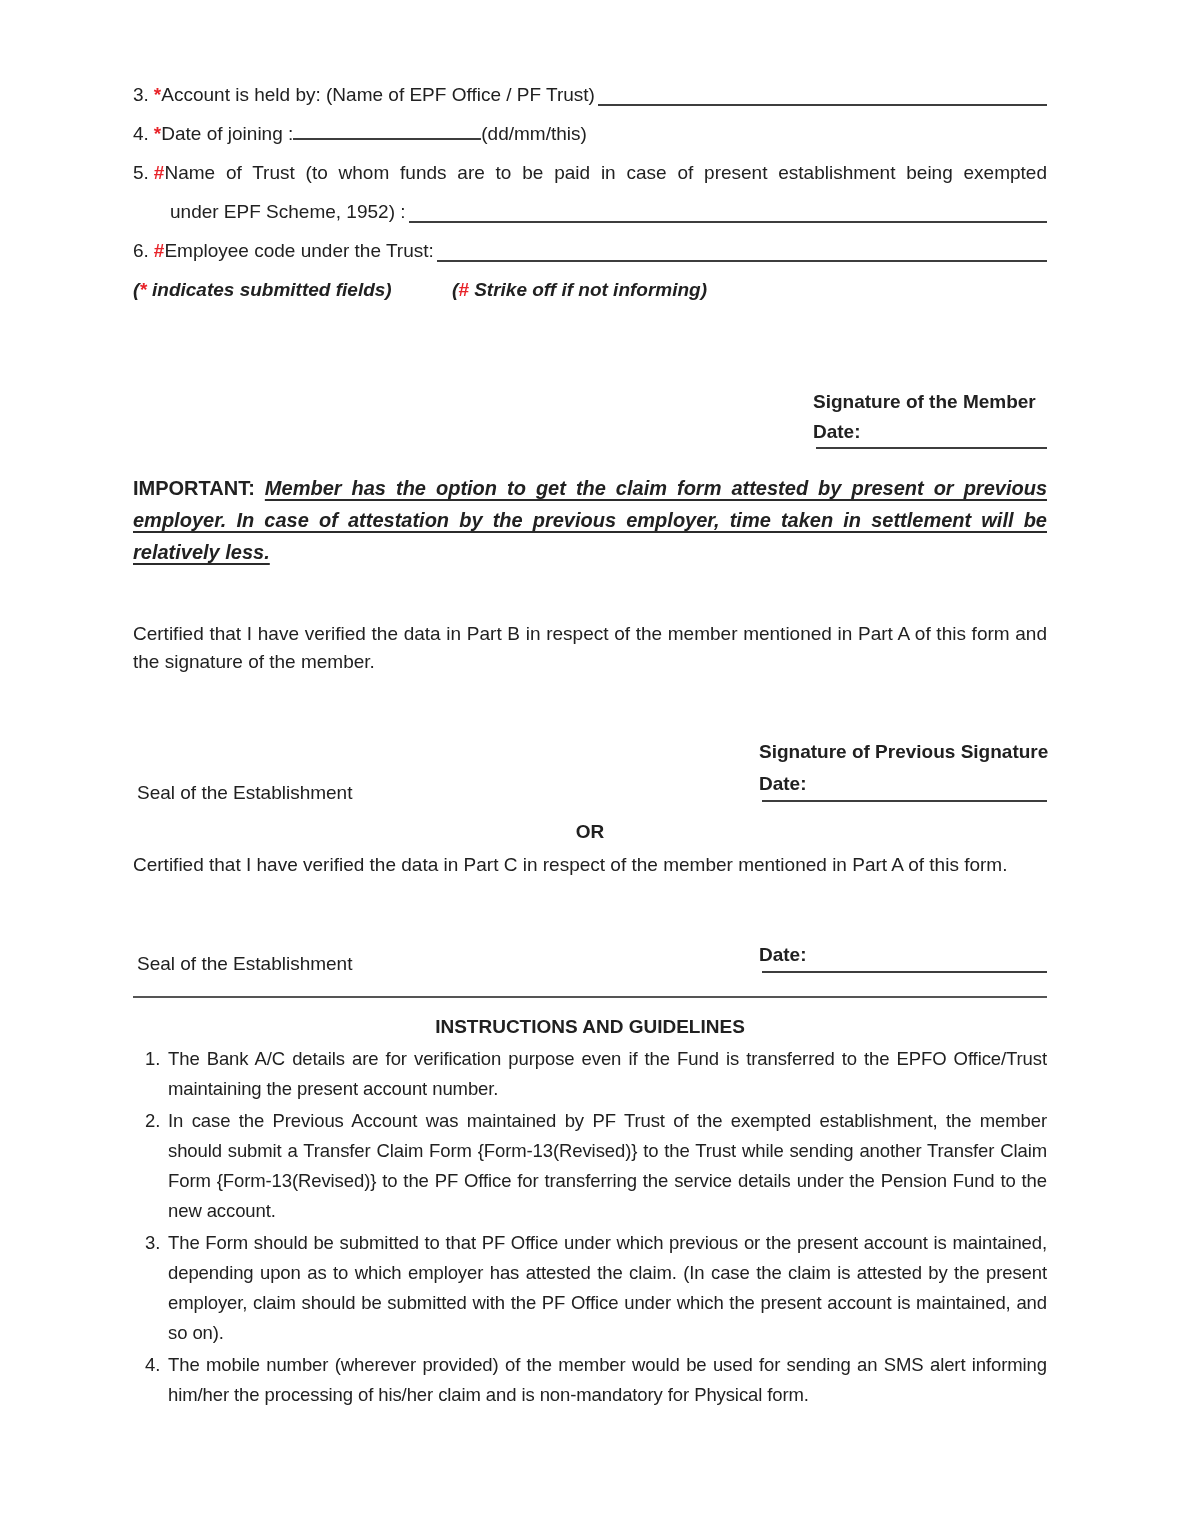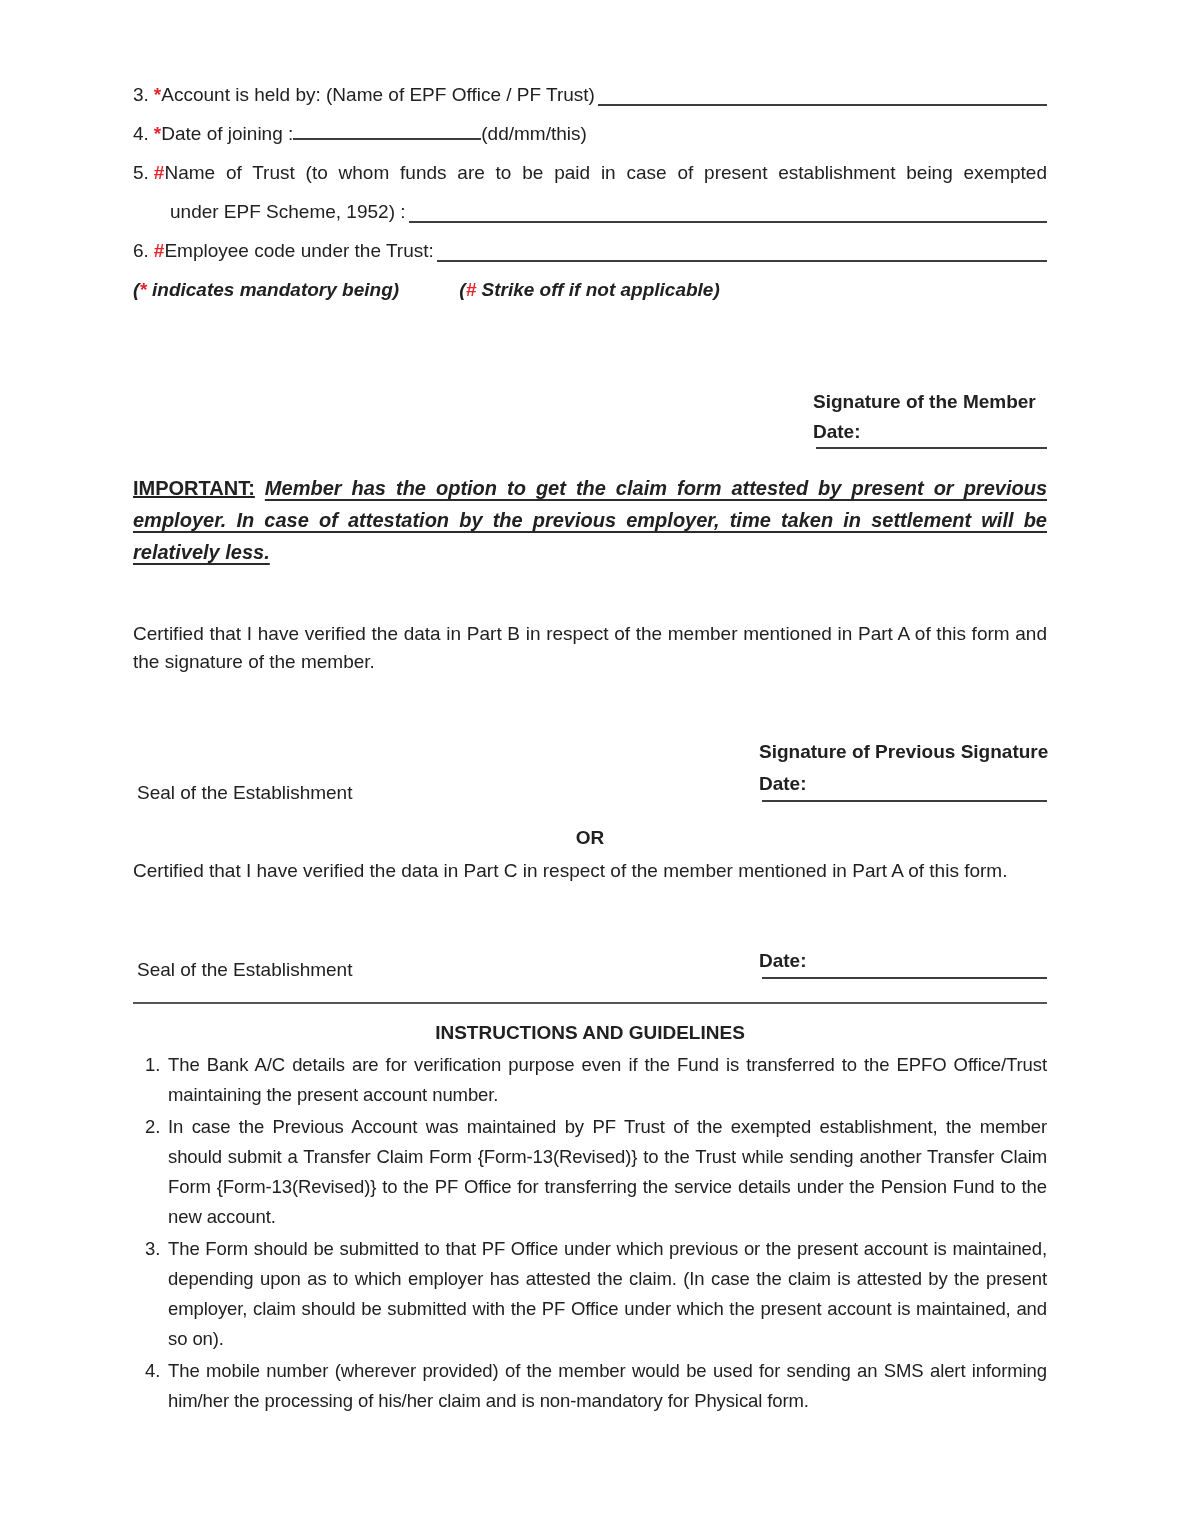--- a/index.html
+++ b/index.html
@@ -27,37 +27,37 @@
 
   .certify{font-weight:700;font-size:19px;line-height:28px;text-align:justify;margin-top:12px;}
 
   
   .sig-member{margin-top:78px;margin-left:auto;width:234px;font-weight:700;font-size:19px;line-height:30px;}
   .daterow{display:flex;align-items:stretch;flex-direction:column;}
   .daterow .fill{margin-bottom:7px;}
   .nowrap{white-space:nowrap;}
 
   .important{margin-top:16px;font-size:20px;line-height:32px;font-weight:700;text-align:justify;}
-  .important .imp-label{font-style:normal;text-decoration:underline;}
+  .important .imp-label{font-style:normal;}
   .important .imp-text{
     font-style:italic;
     text-decoration:underline;
     text-decoration-thickness:2px;
     text-underline-offset:4px;
     text-decoration-color:#2b2b2b;
   }
 
   .certpara{font-size:19px;line-height:28px;text-align:justify;margin-top:52px;}
   .certpara.c2{margin-top:4px;}
 
   .sigrow{display:flex;align-items:flex-end;margin-top:60px;font-size:19px;line-height:32px;}
   .seal{flex:0 0 auto;padding-left:4px;}
   .sigblock{margin-left:auto;width:288px;font-weight:700;}
 
-  .or{font-weight:700;font-size:19px;line-height:30px;text-align:center;margin-top:14px;}
+  .or{font-weight:700;font-size:19px;line-height:30px;text-align:center;margin-top:8px;}
 
   .rule{border-top:2px solid #555;height:0;margin-top:16px;}
 
   .instr-head{
     margin-top:14px;text-align:center;font-weight:700;font-size:19px;line-height:30px;
     text-decoration-thickness:2px;text-underline-offset:3px;
   }
   .ilist{font-size:18.5px;line-height:30px;letter-spacing:-0.1px;}
   .iitem{display:flex;margin-top:2px;}
   .inum{flex:0 0 35px;box-sizing:border-box;padding-left:12px;}
@@ -86,22 +86,22 @@
         <span class="fill"></span>
       </div>
     </div>
 
     <div class="frow">
       <span class="lbl"><span class="num">6.</span><span class="mark">#</span><span>Employee code under the Trust:</span></span>
       <span class="fill"></span>
     </div>
 
     <div class="note">
-      <span class="grp1"><span>(</span><span class="mark">*</span><span> indicates mandatory being)</span></span>
-      <span class="grp2"><span>(</span><span class="mark">#</span><span> Strike off if not applicable)</span></span>
+      <span class="grp1"><span>(</span><span class="mark">*</span><span> indicates submitted fields)</span></span>
+      <span class="grp2"><span>(</span><span class="mark">#</span><span> Strike off if not informing)</span></span>
     </div>
   </div>
 
 
   <div class="sig-member">
     <div class="nowrap">Signature of the Member</div>
     <div class="daterow">
       <span>Date:</span>
       <span class="fill"></span>
     </div>

